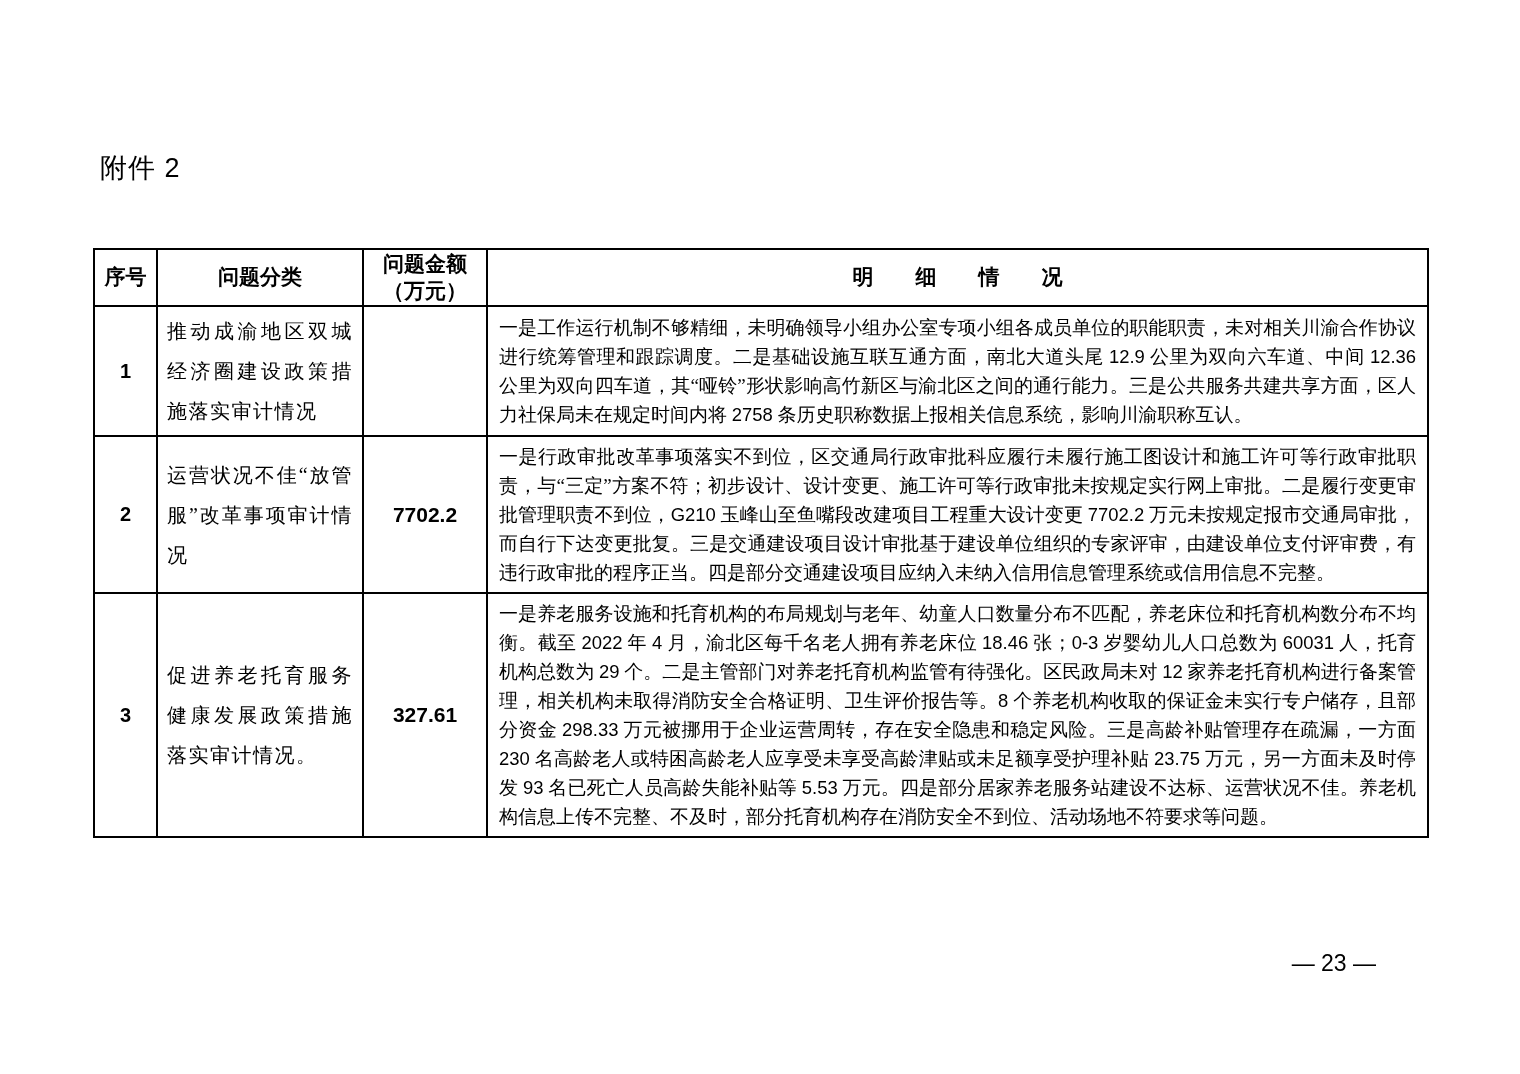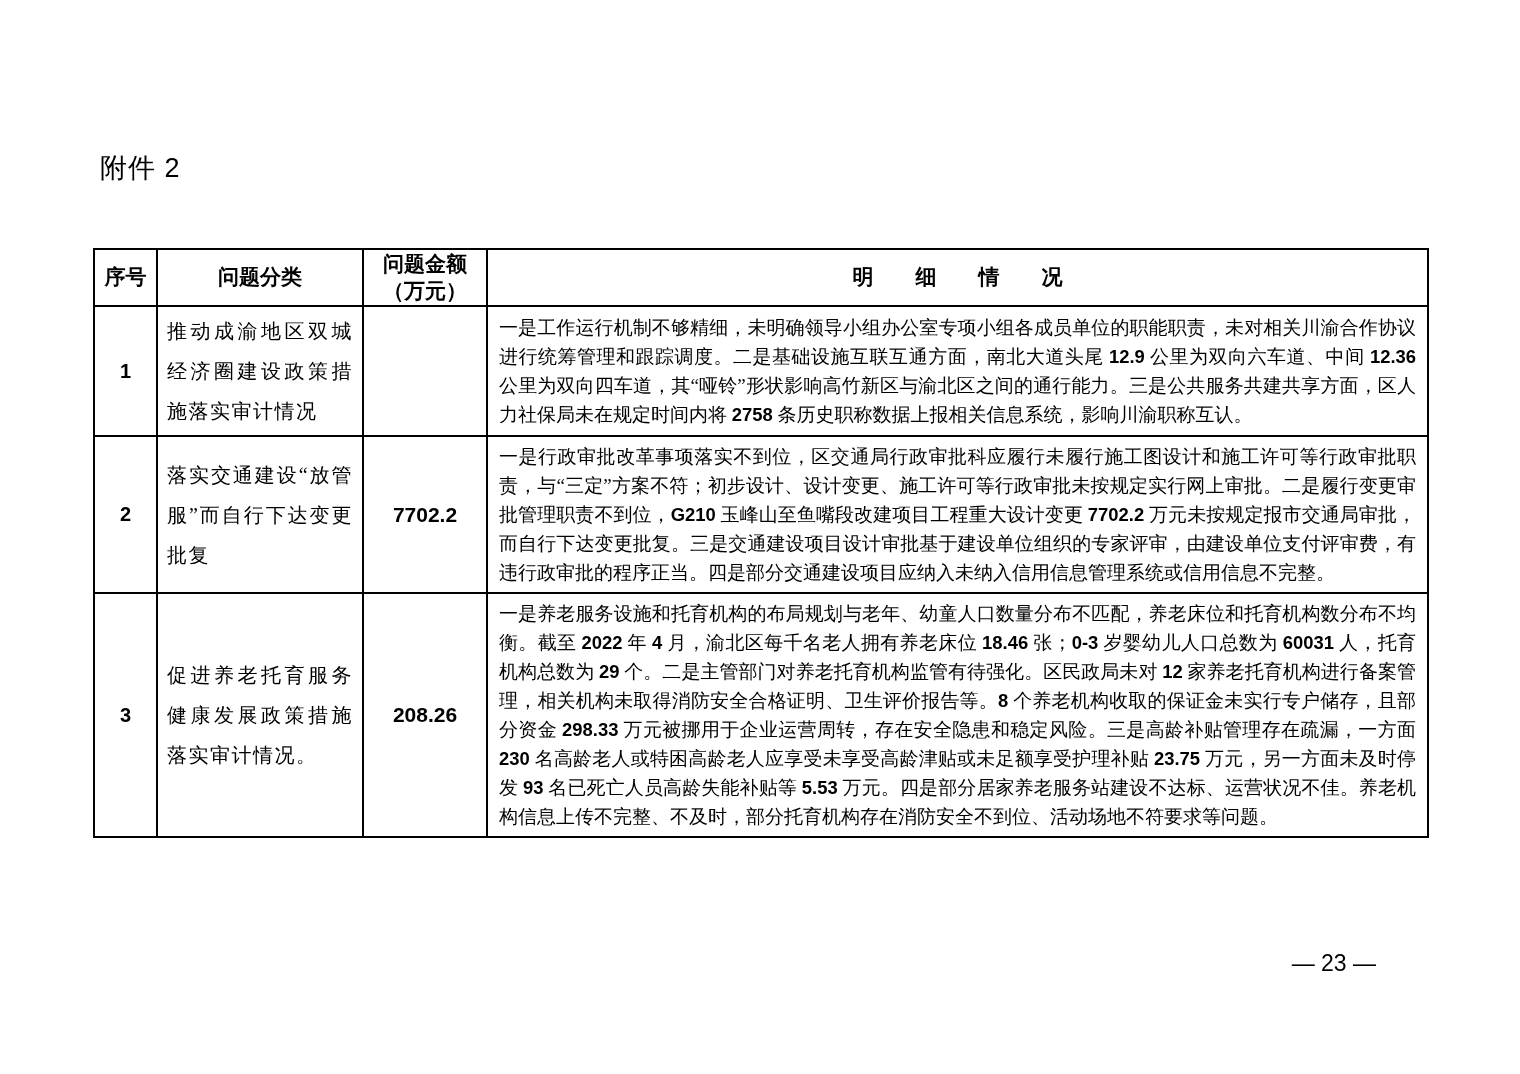--- a/index.html
+++ b/index.html
@@ -79,21 +79,21 @@
     line-height: 29px;
     padding: 5px 11px;
     text-align: justify;
     text-justify: inter-character;
   }
   tr.row-1 td { height: 118px; border-radius: 8px; }
   tr.row-2 td { height: 147px; }
   tr.row-3 td { height: 228px; }
   .num {
     font-family: "Liberation Sans", "DejaVu Sans", sans-serif;
-    font-weight: bold;
+    font-weight: normal;
     font-size: 0.97em;
   }
   .page-number {
     position: absolute;
     right: 144px; top: 950px;
     font-size: 23px;
     font-family: "Liberation Sans", "DejaVu Sans", sans-serif;
   }
 </style>
 </head>
@@ -124,28 +124,28 @@
     </thead>
     <tbody>
       <tr class="row-1">
         <td class="cell-index">1</td>
         <td class="cell-category">推动成渝地区双城经济圈建设政策措施落实审计情况</td>
         <td class="cell-amount"></td>
         <td class="cell-details autonum">一是工作运行机制不够精细，未明确领导小组办公室专项小组各成员单位的职能职责，未对相关川渝合作协议进行统筹管理和跟踪调度。二是基础设施互联互通方面，南北大道头尾 <span class="num">12.9</span> 公里为双向六车道、中间 <span class="num">12.36</span> 公里为双向四车道，其“哑铃”形状影响高竹新区与渝北区之间的通行能力。三是公共服务共建共享方面，区人力社保局未在规定时间内将 <span class="num">2758</span> 条历史职称数据上报相关信息系统，影响川渝职称互认。</td>
       </tr>
       <tr class="row-2">
         <td class="cell-index">2</td>
-        <td class="cell-category">落实交通建设“放管服”而自行下达变更批复</td>
+        <td class="cell-category">运营状况不佳“放管服”改革事项审计情况</td>
         <td class="cell-amount">7702.2</td>
         <td class="cell-details autonum">一是行政审批改革事项落实不到位，区交通局行政审批科应履行未履行施工图设计和施工许可等行政审批职责，与“三定”方案不符；初步设计、设计变更、施工许可等行政审批未按规定实行网上审批。二是履行变更审批管理职责不到位，<span class="num">G210</span> 玉峰山至鱼嘴段改建项目工程重大设计变更 <span class="num">7702.2</span> 万元未按规定报市交通局审批，而自行下达变更批复。三是交通建设项目设计审批基于建设单位组织的专家评审，由建设单位支付评审费，有违行政审批的程序正当。四是部分交通建设项目应纳入未纳入信用信息管理系统或信用信息不完整。</td>
       </tr>
       <tr class="row-3">
         <td class="cell-index">3</td>
         <td class="cell-category">促进养老托育服务健康发展政策措施落实审计情况。</td>
-        <td class="cell-amount">208.26</td>
+        <td class="cell-amount">327.61</td>
         <td class="cell-details autonum">一是养老服务设施和托育机构的布局规划与老年、幼童人口数量分布不匹配，养老床位和托育机构数分布不均衡。截至 <span class="num">2022</span> 年 <span class="num">4</span> 月，渝北区每千名老人拥有养老床位 <span class="num">18.46</span> 张；<span class="num">0-3</span> 岁婴幼儿人口总数为 <span class="num">60031</span> 人，托育机构总数为 <span class="num">29</span> 个。二是主管部门对养老托育机构监管有待强化。区民政局未对 <span class="num">12</span> 家养老托育机构进行备案管理，相关机构未取得消防安全合格证明、卫生评价报告等。<span class="num">8</span> 个养老机构收取的保证金未实行专户储存，且部分资金 <span class="num">298.33</span> 万元被挪用于企业运营周转，存在安全隐患和稳定风险。三是高龄补贴管理存在疏漏，一方面 <span class="num">230</span> 名高龄老人或特困高龄老人应享受未享受高龄津贴或未足额享受护理补贴 <span class="num">23.75</span> 万元，另一方面未及时停发 <span class="num">93</span> 名已死亡人员高龄失能补贴等 <span class="num">5.53</span> 万元。四是部分居家养老服务站建设不达标、运营状况不佳。养老机构信息上传不完整、不及时，部分托育机构存在消防安全不到位、活动场地不符要求等问题。</td>
       </tr>
     </tbody>
   </table>
 
   <div class="page-number">— 23 —</div>
 
 </div>
 
 </body></html>

